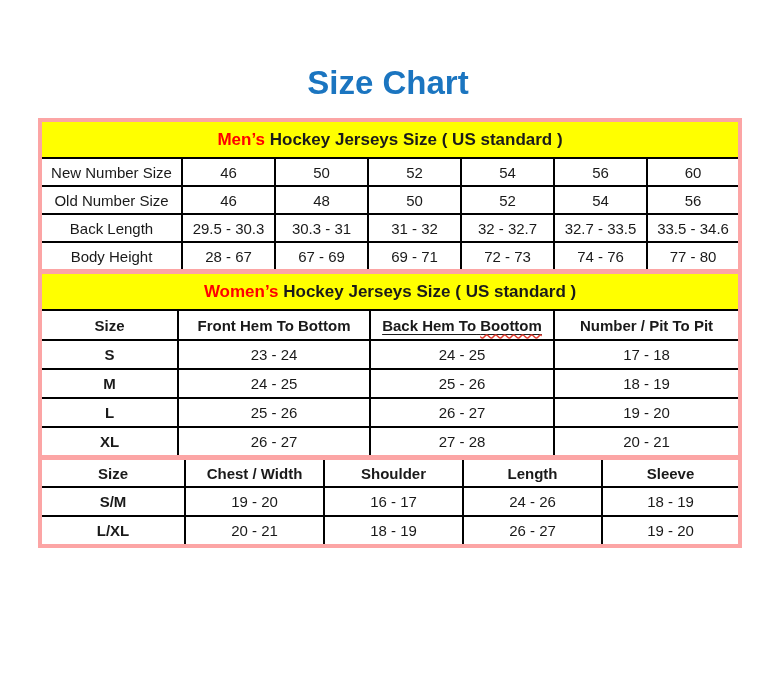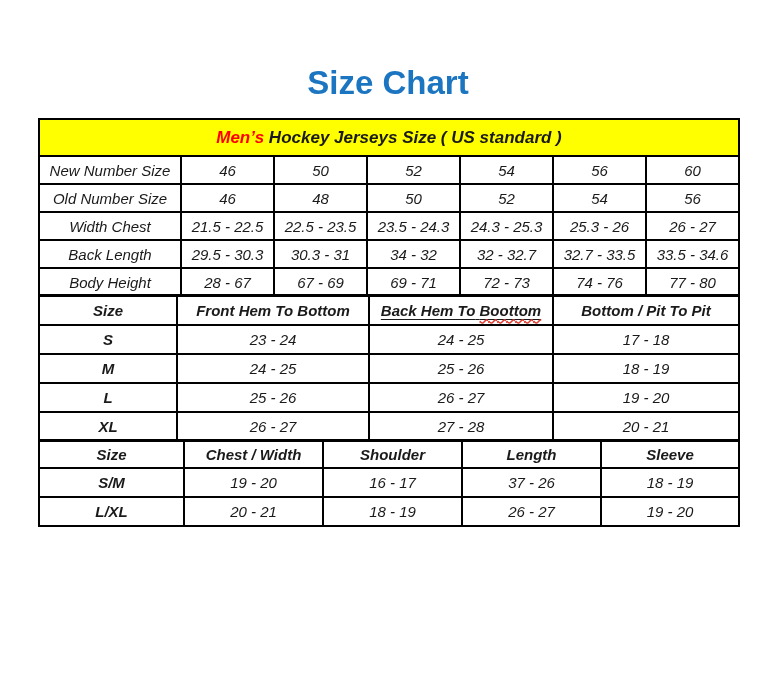--- a/index.html
+++ b/index.html
@@ -19,22 +19,21 @@
     font-size:33px;
     font-weight:bold;
     color:#1B75C0;
     letter-spacing:0px;
   }
   .chart { position:absolute; top:118px; left:38px; width:700px; }
   table {
     border-collapse:collapse;
     table-layout:fixed;
     width:700px;
-    border:2px solid #fca5a5;
-    font-style:italic;
+    border:4px solid #fca5a5;
   }
   table + table { margin-top:-3px; }
   th, td {
     border:2px solid #000;
     text-align:center;
     vertical-align:middle;
     padding:0;
     font-size:15px;
     overflow:hidden;
     white-space:nowrap;
@@ -94,33 +93,24 @@
       <tr class="data">
         <td class="rowlabel">Old Number Size</td>
         <td>46</td>
         <td>48</td>
         <td>50</td>
         <td>52</td>
         <td>54</td>
         <td>56</td>
       </tr>
       <tr class="data">
-        <td class="rowlabel">Width Chest</td>
-        <td>21.5 - 22.5</td>
-        <td>22.5 - 23.5</td>
-        <td>23.5 - 24.3</td>
-        <td>24.3 - 25.3</td>
-        <td>25.3 - 26</td>
-        <td>26 - 27</td>
-      </tr>
-      <tr class="data">
         <td class="rowlabel">Back Length</td>
         <td>29.5 - 30.3</td>
         <td>30.3 - 31</td>
-        <td>34 - 32</td>
+        <td>31 - 32</td>
         <td>32 - 32.7</td>
         <td>32.7 - 33.5</td>
         <td>33.5 - 34.6</td>
       </tr>
       <tr class="data">
         <td class="rowlabel">Body Height</td>
         <td>28 - 67</td>
         <td>67 - 69</td>
         <td>69 - 71</td>
         <td>72 - 73</td>
@@ -131,25 +121,28 @@
       </table>
 
     <table class="t-women">
       <colgroup>
         <col style="width:138px">
           <col style="width:192px">
           <col style="width:184px">
           <col style="width:186px">
       </colgroup>
       <tbody>
+          <tr class="band">
+        <td colspan="4"><span class="accent">Women’s</span> <span>Hockey Jerseys Size ( US standard )</span></td>
+      </tr>
       <tr class="head">
         <th>Size</th>
         <th>Front Hem To Bottom</th>
         <th><span class="underlined"><span>Back Hem To</span> <span class="squiggle">Boottom</span></span></th>
-        <th>Bottom / Pit To Pit</th>
+        <th>Number / Pit To Pit</th>
       </tr>
       <tr class="data">
         <td class="rowlabel bold">S</td>
         <td>23 - 24</td>
         <td>24 - 25</td>
         <td>17 - 18</td>
       </tr>
       <tr class="data">
         <td class="rowlabel bold">M</td>
         <td>24 - 25</td>
@@ -184,21 +177,21 @@
         <th>Size</th>
         <th>Chest / Width</th>
         <th>Shoulder</th>
         <th>Length</th>
         <th>Sleeve</th>
       </tr>
       <tr class="data">
         <td class="rowlabel bold">S/M</td>
         <td>19 - 20</td>
         <td>16 - 17</td>
-        <td>37 - 26</td>
+        <td>24 - 26</td>
         <td>18 - 19</td>
       </tr>
       <tr class="data">
         <td class="rowlabel bold">L/XL</td>
         <td>20 - 21</td>
         <td>18 - 19</td>
         <td>26 - 27</td>
         <td>19 - 20</td>
       </tr>
     </tbody>

